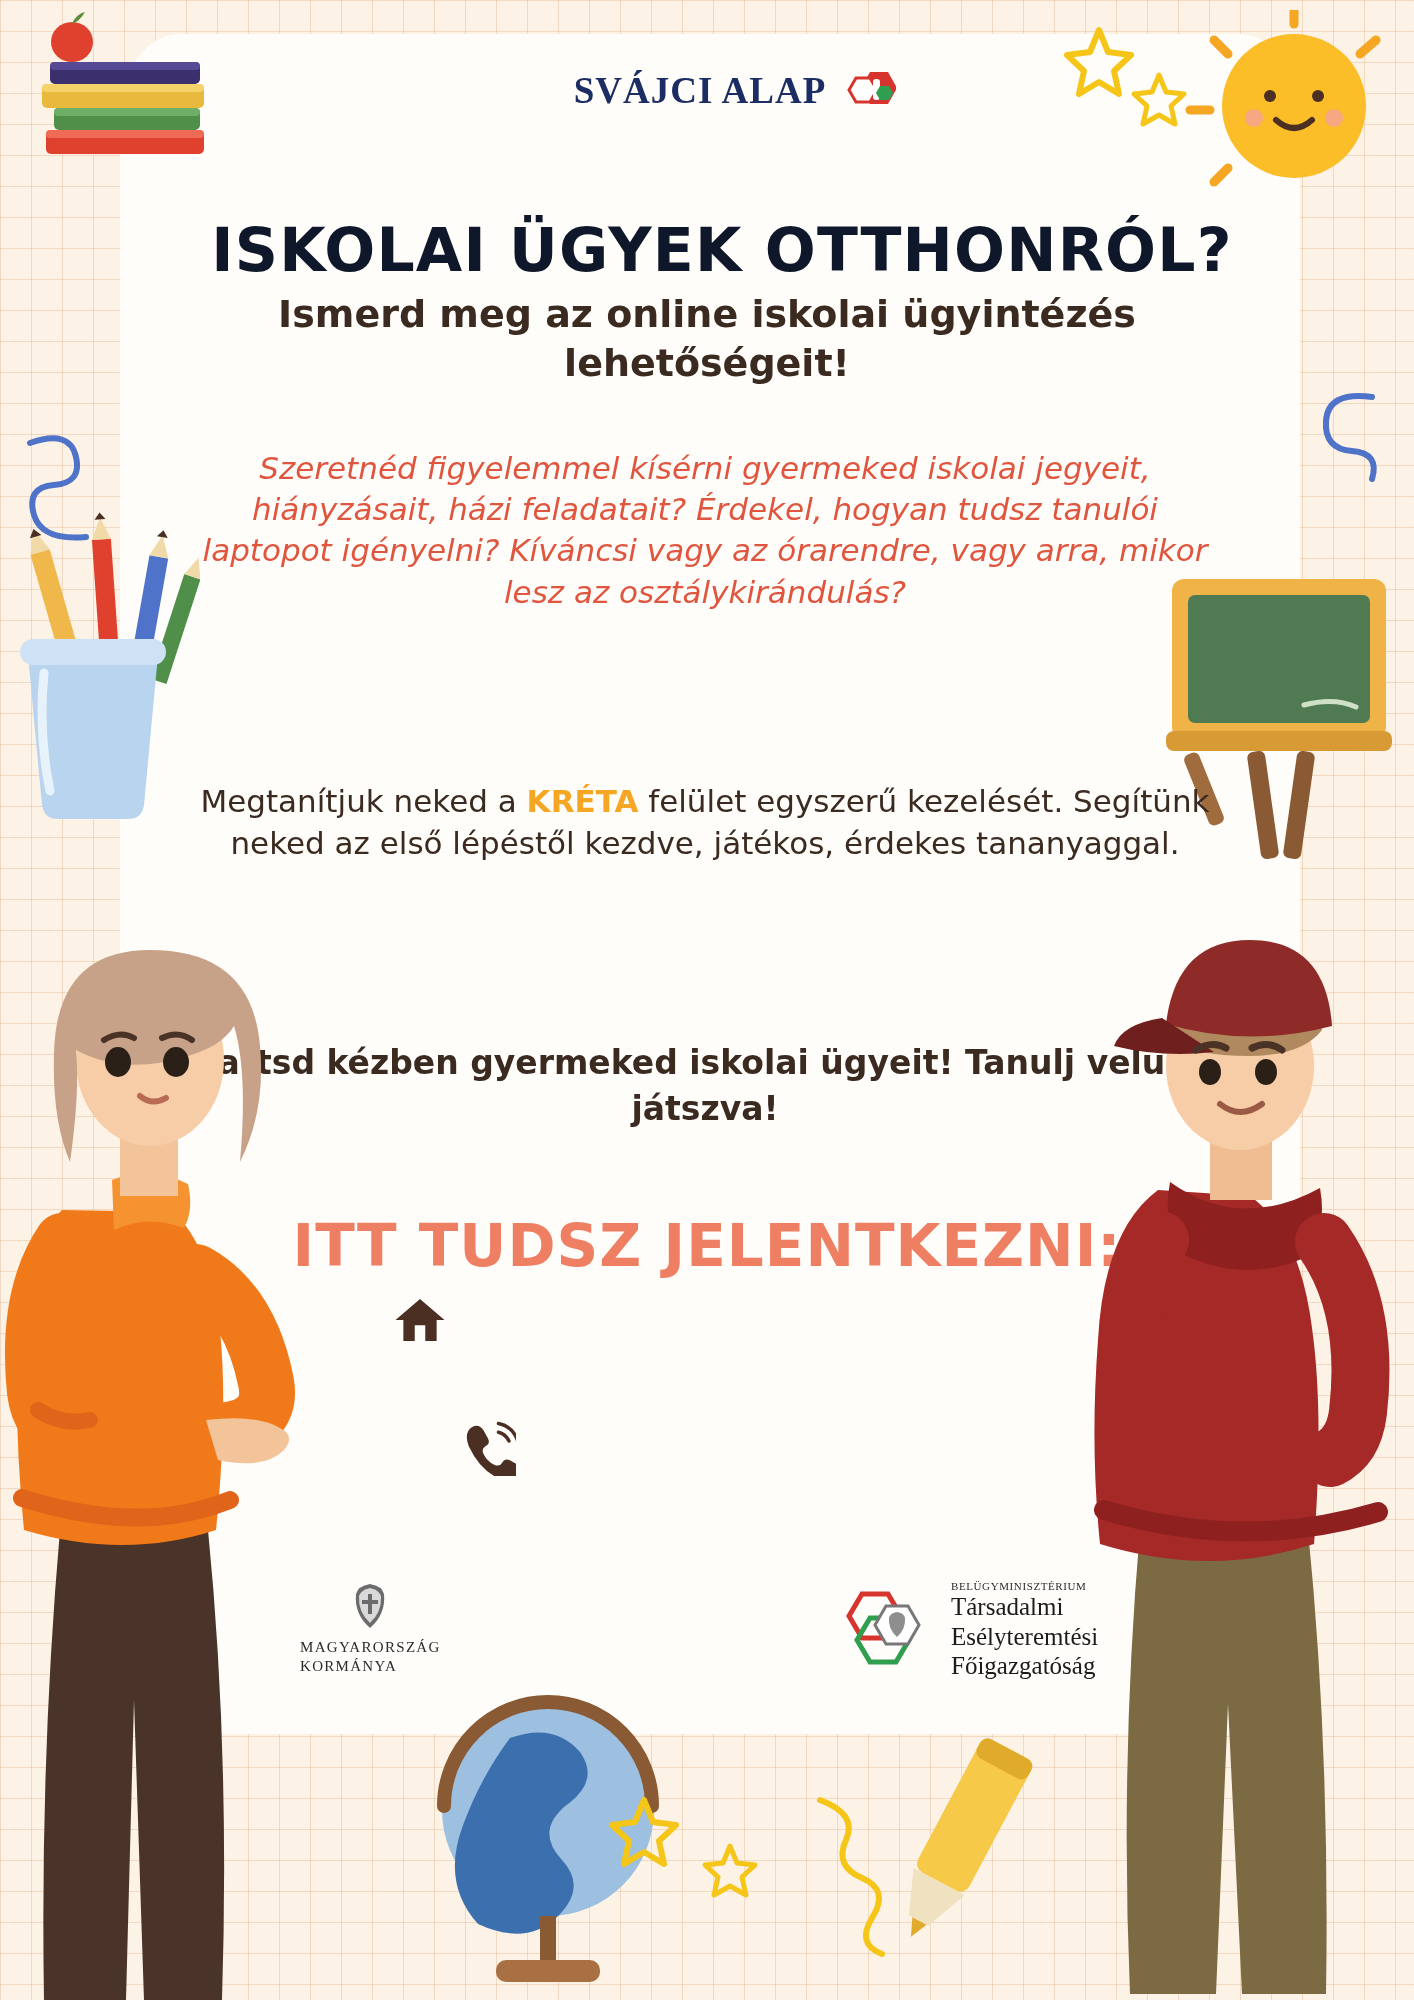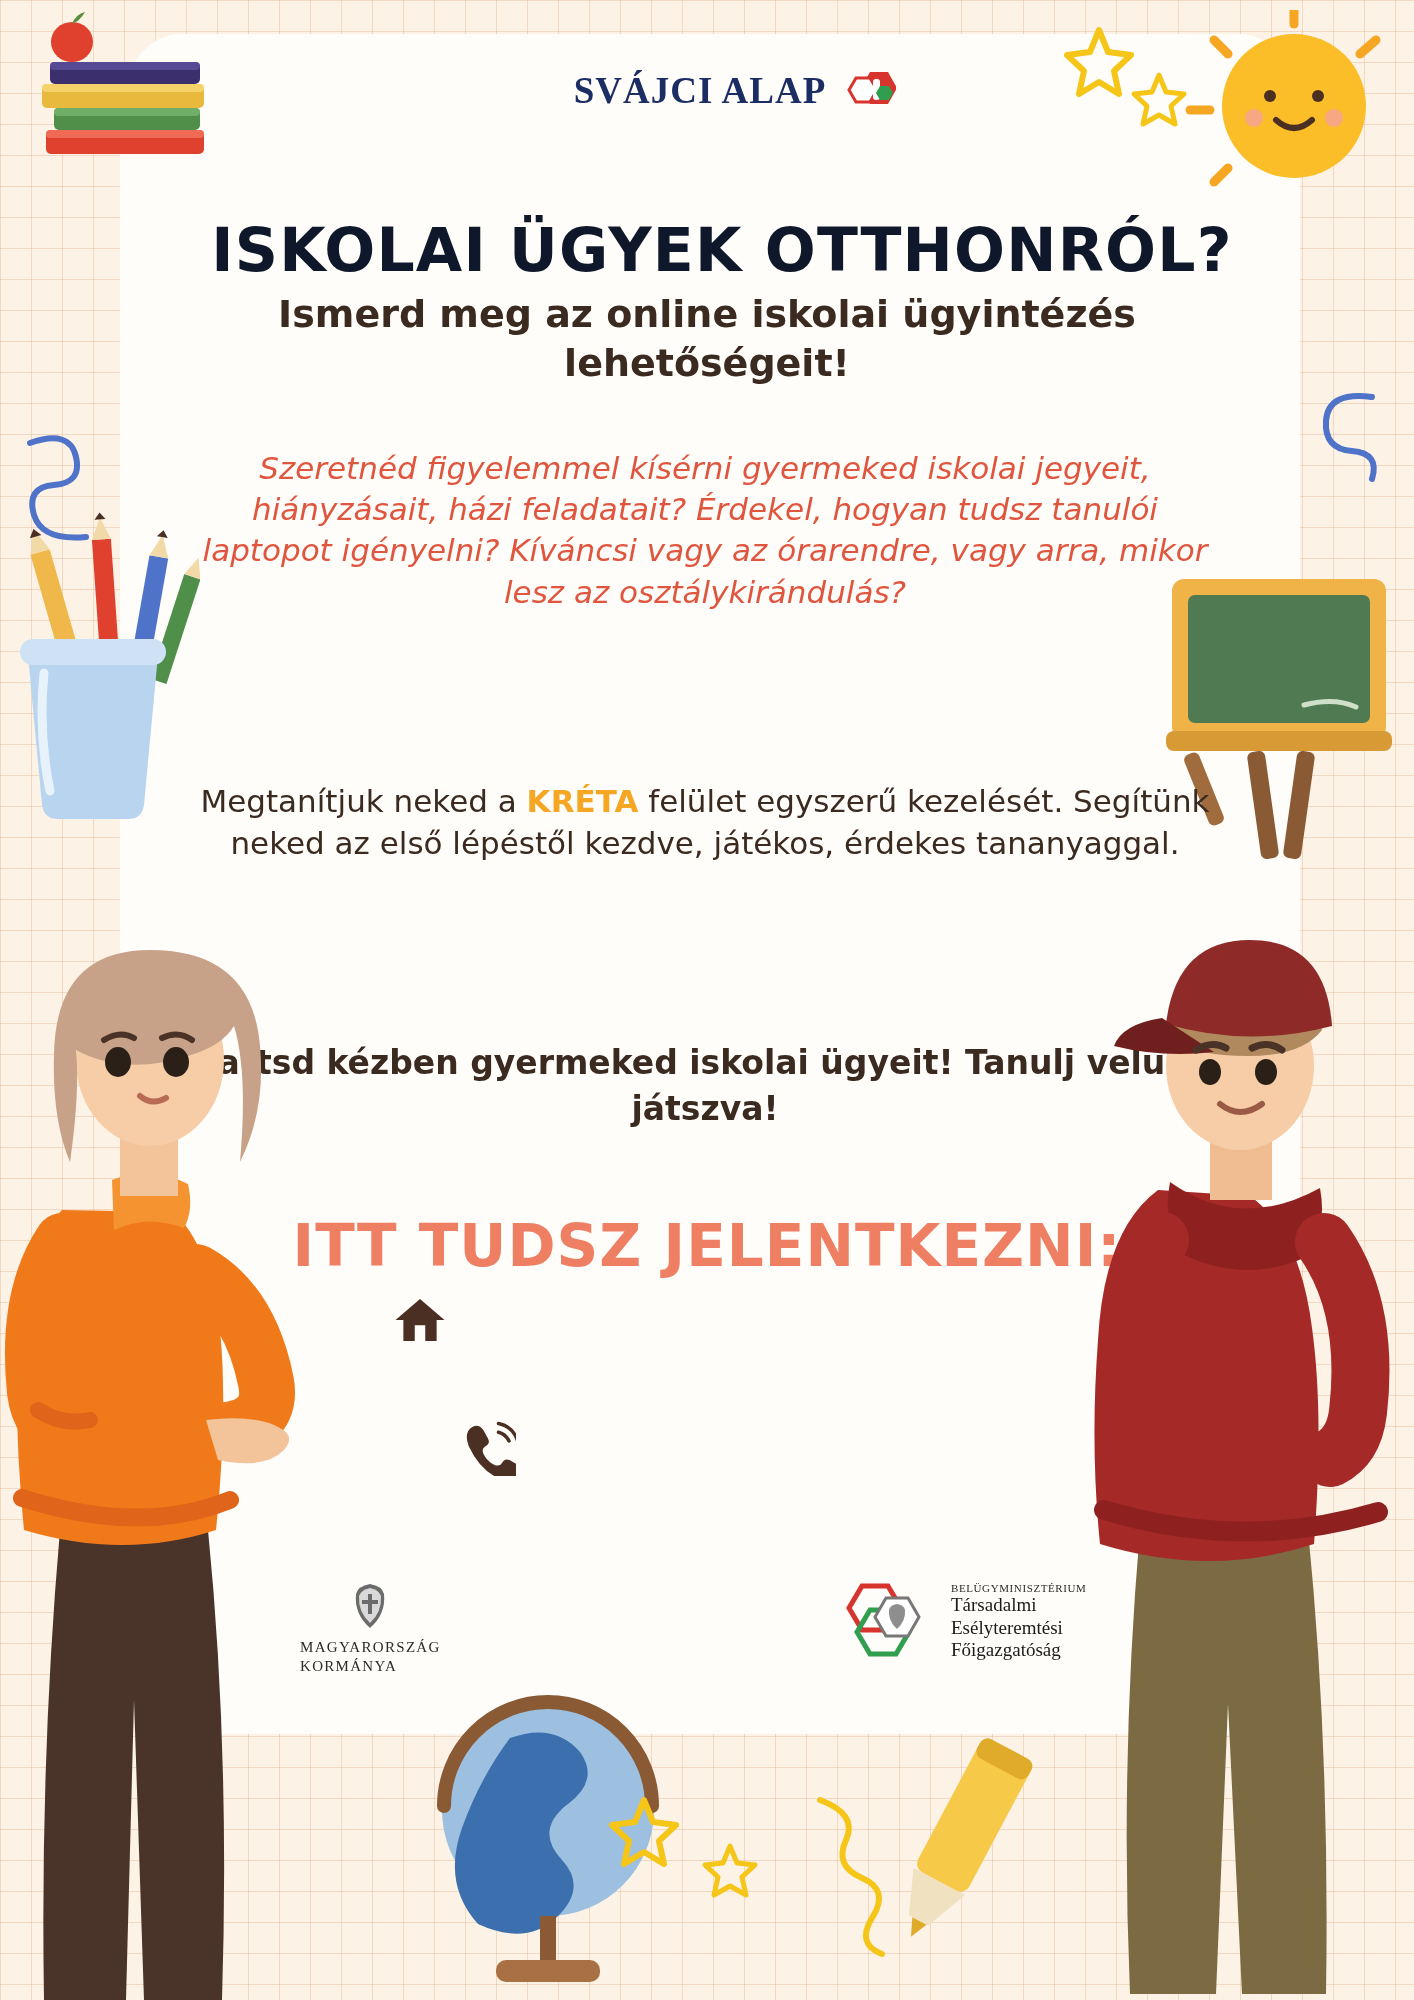--- a/index.html
+++ b/index.html
@@ -224,21 +224,21 @@
   }
   .bm-logo .hexmark { width: 92px; height: 84px; flex: none; }
   .bm-logo .txt .top {
     font-family: "Liberation Serif", serif;
     font-size: 11px;
     letter-spacing: .6px;
     color: #2b2b2b;
   }
   .bm-logo .txt .big {
     font-family: "Liberation Serif", serif;
-    font-size: 19px;
+    font-size: 25px;
     line-height: 1.18;
     color: #1b1b1b;
   }
 
   
   .deco { position: absolute; z-index: 3; pointer-events: none; }
   .deco.front { z-index: 6; }
   #books     { top: 10px;   left: 20px;   width: 210px; height: 160px; }
   #sun       { top: 10px;   right: 30px;  width: 200px; height: 190px; }
   #stars-tr  { top: 20px;   right: 215px; width: 140px; height: 120px; }

